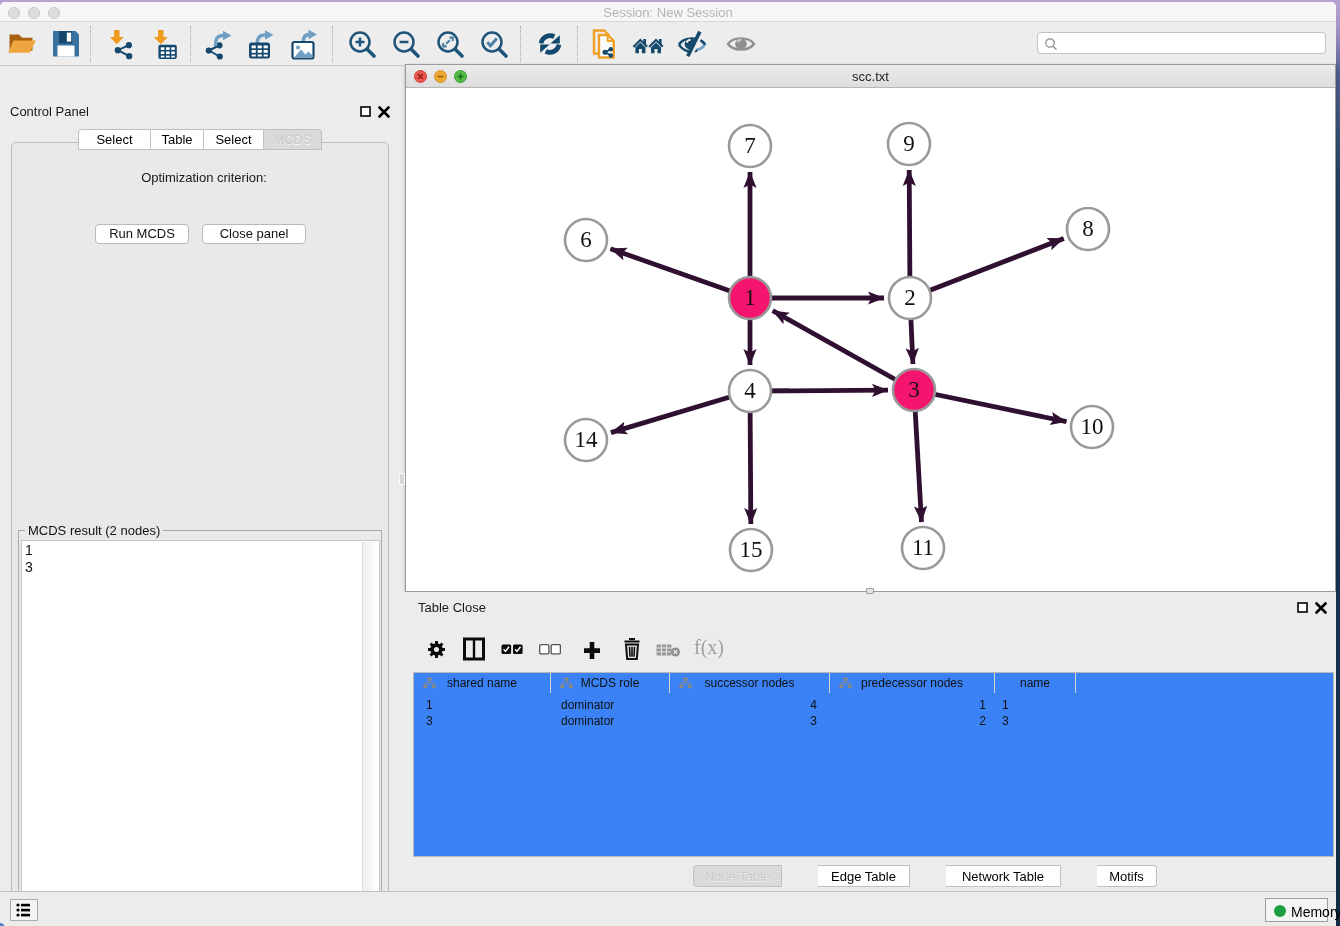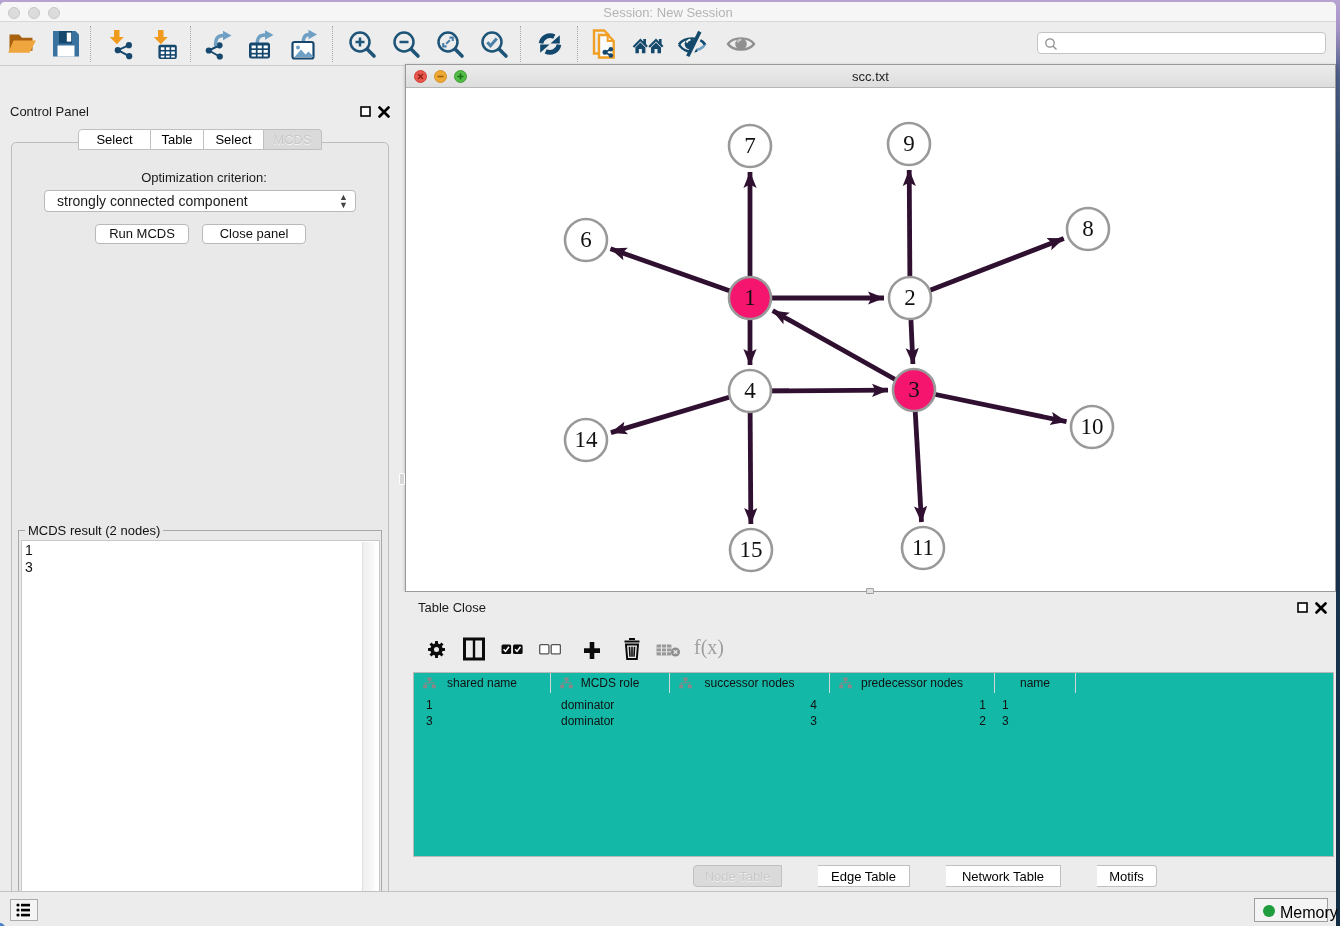--- a/index.html
+++ b/index.html
@@ -35,32 +35,32 @@
 #mcds-sb { position:absolute; right:4px; top:1px; width:13px; height:355px; background:linear-gradient(90deg,#efefef,#fafafa); border-left:1px solid #e0e0e0; }
 
 #netwin { position:absolute; left:405px; top:62px; width:931px; height:528px; background:#ffffff; border:1px solid #9a9a9a; box-shadow:0 1px 3px rgba(0,0,0,0.25); }
 #nw-title { position:absolute; left:0; top:0; width:100%; height:23px; background:linear-gradient(180deg,#ececec,#dddddd); border-bottom:1px solid #b6b6b6; }
 #nw-title .txt { position:absolute; top:4px; width:100%; text-align:center; font-size:13px; color:#222; }
 .nwtl { position:absolute; top:5px; width:13px; height:13px; border-radius:50%; }
 
 #tpanel { position:absolute; left:399px; top:590px; width:937px; height:299px; background:#ececec; }
 #tp-title { position:absolute; left:19px; top:8px; font-size:13px; color:#1a1a1a; }
 #tp-toolbar { position:absolute; left:14px; top:40px; width:915px; height:32px; }
-#tp-table { position:absolute; left:14px; top:80px; width:921px; height:185px; background:#14b8a6; border:1px solid #b9b9b9; }
+#tp-table { position:absolute; left:14px; top:80px; width:921px; height:185px; background:#3b82f6; border:1px solid #b9b9b9; }
 #tp-header { position:absolute; left:0; top:0; height:20px; background:#fdfdfd; border-bottom:1px solid #d4d4d4; font-size:12px; color:#111; }
 .th { position:absolute; top:0; height:20px; border-right:1px solid #d4d4d4; text-align:center; line-height:20px; }
 .trow { position:absolute; font-size:12px; color:#111; }
 #tp-tabs { position:absolute; left:294px; top:273px; height:22px; display:flex; font-size:13px;gap:36px; }
 .tptab { height:22px; background:#ffffff; border:1px solid #c0c0c0; border-left:none; display:flex; align-items:center; justify-content:center; color:#000; }
 .tptab.sel { background:#dadada; color:#c9c9c9; text-shadow:0 1px 0 #f2f2f2; border-radius:4px 0 0 4px; border-left:1px solid #c0c0c0; }
 .tptab.last { border-radius:0 4px 4px 0; }
 
 #statusbar { position:absolute; left:0; top:889px; width:1336px; height:33px; background:#ececec; border-top:1px solid #c2c2c2; }
 #list-btn { position:absolute; left:10px; top:7px; width:28px; height:22px; background:#f4f4f4; border:1px solid #ababab; }
-#mem-btn { position:absolute; right:8px; top:6px; width:74px; height:24px; background:#f4f4f4; border:1px solid #9e9e9e; font-size:16px; color:#000; }
+#mem-btn { position:absolute; right:8px; top:6px; width:63px; height:24px; background:#f4f4f4; border:1px solid #9e9e9e; font-size:14px; color:#000; }
 #mem-btn .dot { position:absolute; left:8px; top:6px; width:12px; height:12px; border-radius:50%; background:#1e9e3e; }
 #mem-btn .t { position:absolute; left:25px; top:5px; }
 </style>
 </head>
 <body>
 <div id="app">
   <div id="titlebar">
     <div class="tl" style="left:8px;"></div>
     <div class="tl" style="left:28px;"></div>
     <div class="tl" style="left:48px;"></div>
@@ -247,21 +247,20 @@
         <path d="M1.5 1.5 L10.5 10.5 M10.5 1.5 L1.5 10.5" stroke="#000" stroke-width="2.6" stroke-linecap="round"></path>
       </svg>
     <div id="cp-content"></div>
     <div id="cp-tabs">
       <div class="cptab first" style="width:73px;">Select</div>
       <div class="cptab" style="width:53px;">Table</div>
       <div class="cptab" style="width:60px;">Select</div>
       <div class="cptab sel" style="width:58px;">MCDS</div>
     </div>
     <div id="opt-label">Optimization criterion:</div>
-    <div id="opt-select">strongly connected component<div class="updn">▲<br>▼</div></div>
     <div class="cbtn" style="left:95px; width:94px;">Run MCDS</div>
     <div class="cbtn" style="left:202px; width:104px;">Close panel</div>
     <div id="mcds-group">
       <div id="mcds-label">MCDS result (2 nodes)</div>
       <div id="mcds-text">1<br>3<div id="mcds-sb"></div></div>
     </div>
   </div>
 
   <div id="netwin">
     <div id="nw-title">

